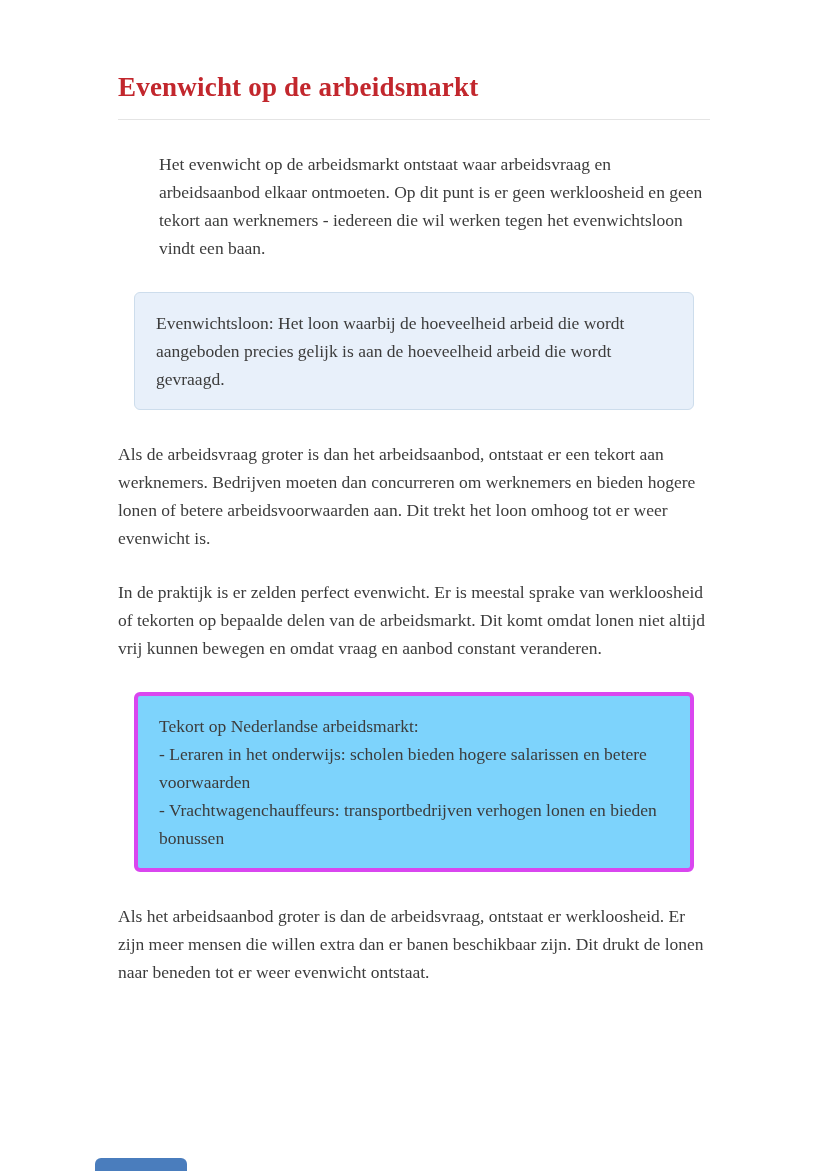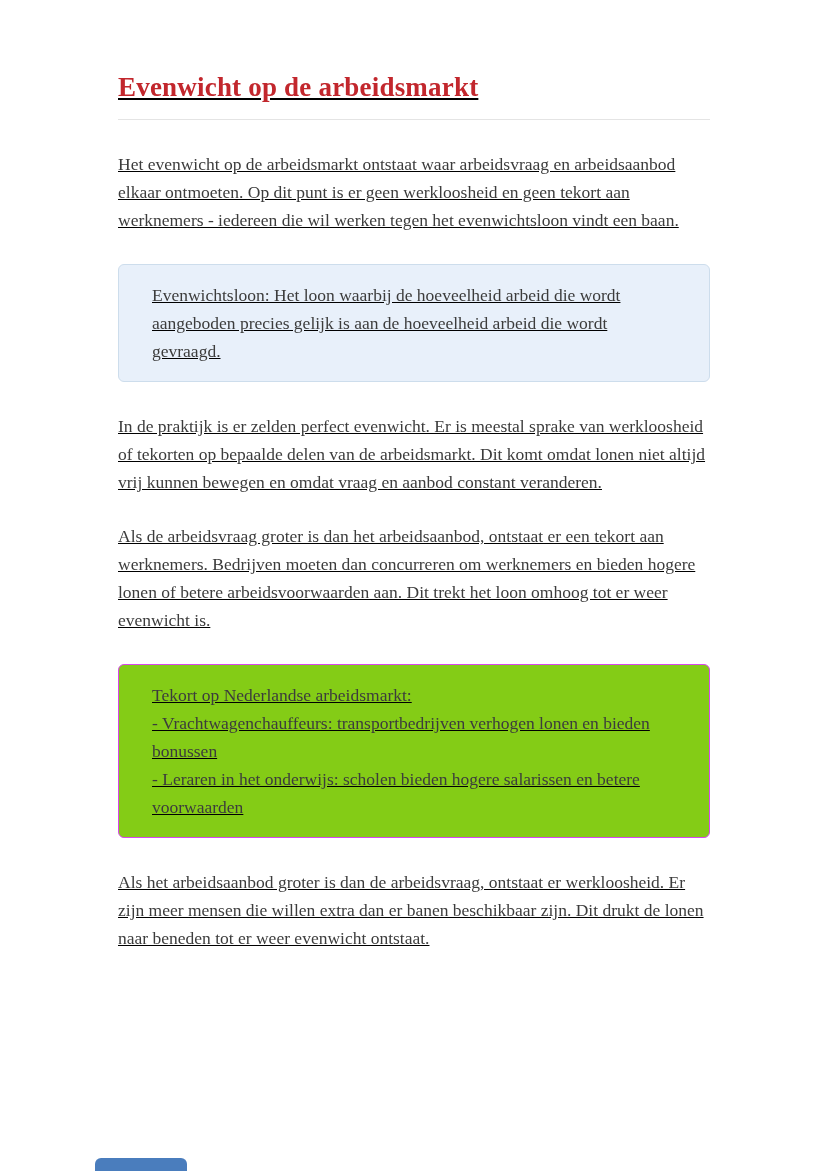--- a/index.html
+++ b/index.html
@@ -11,54 +11,53 @@
     position: relative;
     width: 828px;
     height: 1171px;
     background: #ffffff;
     overflow: hidden;
     font-family: "Liberation Serif", "DejaVu Serif", serif;
   }
   .content {
     padding: 72px 118px 0 118px;
     width: 592px;
-    text-decoration: underline;
   }
   h1.title {
     margin: 0 0 0 0;
     padding: 0 0 16px 0;
     font-size: 27px;
     font-weight: bold;
     color: #c2272d;
     border-bottom: 1px solid #e4e4e4;
     letter-spacing: 0.2px;
   }
-  h1.title + p { margin-top: 30px; }
+  h1.title + p { margin-top: 30px; margin-left: 41px; }
   p.para {
     margin: 0 0 26px 0;
     font-size: 17.5px;
     line-height: 28px;
     color: #3c3c3c;
     text-align: left;
   }
   .box {
-    margin: 30px 0;
-    padding: 16px 33px;
+    margin: 30px 16px;
+    padding: 16px 21px;
     border-radius: 6px;
     font-size: 17.5px;
     line-height: 28px;
     color: #3c3c3c;
   }
   .box-blue {
     background: #e8f0fa;
     border: 1px solid #cdddec;
   }
   .box-green {
-    background: #84cc16;
-    border: 1px solid #d946ef;
+    background: #7dd3fc;
+    border: 4px solid #d946ef;
   }
   .box p { margin: 0; }
   .box-green div { margin: 0; }
   .partial-blue {
     position: absolute;
     left: 95px;
     bottom: 0;
     width: 92px;
     height: 13px;
     background: #4a7dbd;
@@ -72,28 +71,28 @@
   <div class="content">
 
     <h1 class="title">Evenwicht op de arbeidsmarkt</h1>
 
     <p class="para">Het evenwicht op de arbeidsmarkt ontstaat waar arbeidsvraag en arbeidsaanbod elkaar ontmoeten. Op dit punt is er geen werkloosheid en geen tekort aan werknemers - iedereen die wil werken tegen het evenwichtsloon vindt een baan.</p>
 
     <div class="box box-blue">
       <p>Evenwichtsloon: Het loon waarbij de hoeveelheid arbeid die wordt aangeboden precies gelijk is aan de hoeveelheid arbeid die wordt gevraagd.</p>
     </div>
 
+    <p class="para">Als de arbeidsvraag groter is dan het arbeidsaanbod, ontstaat er een tekort aan werknemers. Bedrijven moeten dan concurreren om werknemers en bieden hogere lonen of betere arbeidsvoorwaarden aan. Dit trekt het loon omhoog tot er weer evenwicht is.</p>
+
     <p class="para">In de praktijk is er zelden perfect evenwicht. Er is meestal sprake van werkloosheid of tekorten op bepaalde delen van de arbeidsmarkt. Dit komt omdat lonen niet altijd vrij kunnen bewegen en omdat vraag en aanbod constant veranderen.</p>
-
-    <p class="para">Als de arbeidsvraag groter is dan het arbeidsaanbod, ontstaat er een tekort aan werknemers. Bedrijven moeten dan concurreren om werknemers en bieden hogere lonen of betere arbeidsvoorwaarden aan. Dit trekt het loon omhoog tot er weer evenwicht is.</p>
 
     <div class="box box-green">
       <div>Tekort op Nederlandse arbeidsmarkt:</div>
+      <div>- Leraren in het onderwijs: scholen bieden hogere salarissen en betere voorwaarden</div>
       <div>- Vrachtwagenchauffeurs: transportbedrijven verhogen lonen en bieden bonussen</div>
-      <div>- Leraren in het onderwijs: scholen bieden hogere salarissen en betere voorwaarden</div>
     </div>
 
     <p class="para">Als het arbeidsaanbod groter is dan de arbeidsvraag, ontstaat er werkloosheid. Er zijn meer mensen die willen extra dan er banen beschikbaar zijn. Dit drukt de lonen naar beneden tot er weer evenwicht ontstaat.</p>
 
   </div>
 
   <div class="partial-blue"></div>
 </div>
 
 </body></html>

